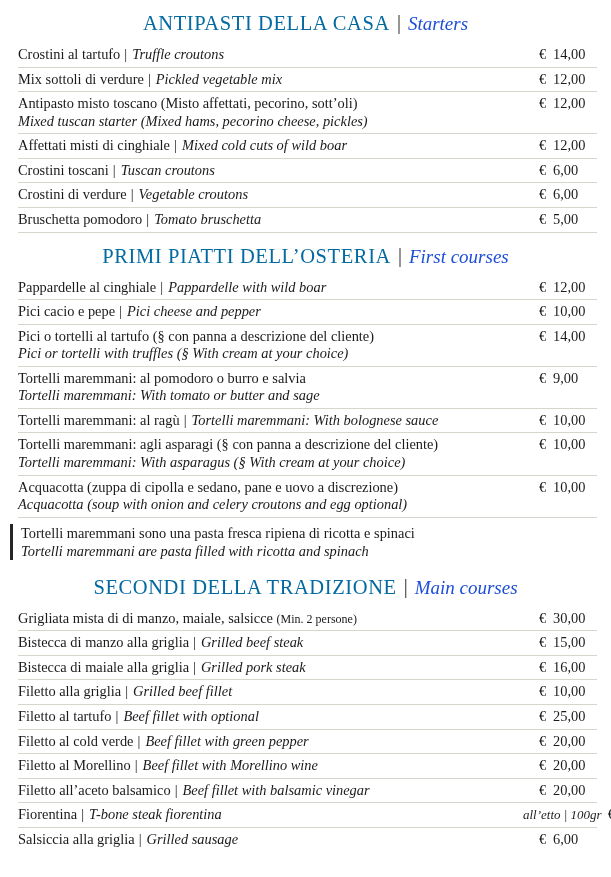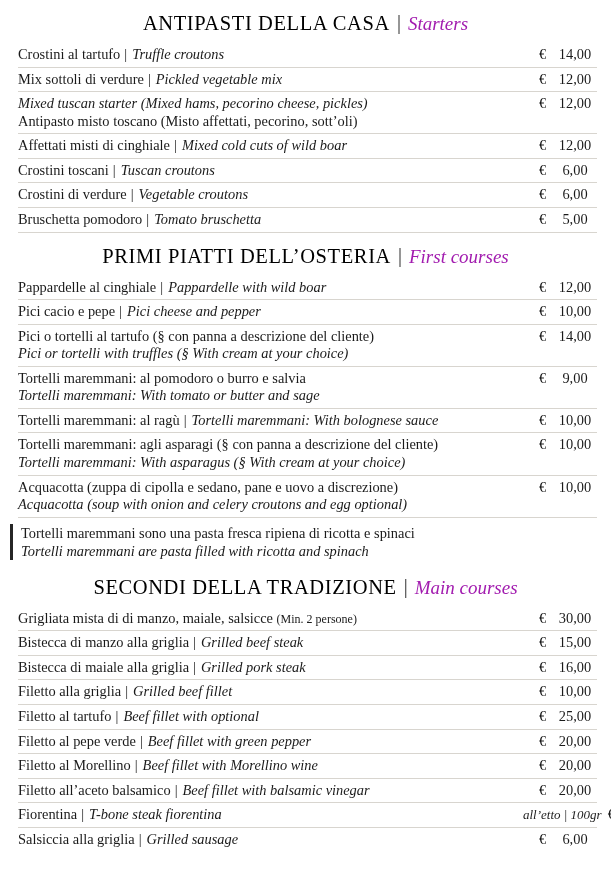--- a/index.html
+++ b/index.html
@@ -24,35 +24,35 @@
   }
   .section-head {
     text-align: center;
     padding: 12px 0 8px 0;
     white-space: nowrap;
   }
   .section-title {
     font-family: "Liberation Serif", serif;
     font-size: 20.5px;
     letter-spacing: 0.6px;
-    color: #000000;
+    color: #0369a1;
   }
   .section-sep {
     display: inline-block;
     padding: 0 7px;
     font-size: 20px;
     color: #303030;
     position: relative;
     top: -1px;
   }
   .section-sub {
     font-family: "Liberation Serif", serif;
     font-style: italic;
     font-size: 19px;
-    color: #a21caf;
+    color: #1d4ed8;
   }
   .items {
     padding: 0 14px 0 18px;
   }
   .item {
     display: flex;
     align-items: flex-start;
     justify-content: space-between;
     padding: 3px 0 3px 0;
     border-bottom: 1px solid #d8d5cf;
@@ -89,21 +89,21 @@
     padding-top: 0px;
   }
   .price .cur {
     display: inline-block;
     width: 14px;
     text-align: left;
   }
   .price .amt {
     display: inline-block;
     width: 44px;
-    text-align: center;
+    text-align: left;
   }
   .price-extra {
     font-size: 13px;
     font-style: italic;
     color: #222;
     padding-right: 6px;
   }
   .note-block {
     display: flex;
     align-items: stretch;
@@ -135,22 +135,22 @@
 
       <div class="item">
         <div class="item-texts">
           <div class="line"><span class="it">Mix sottoli di verdure</span><span class="pipe">|</span><span class="en">Pickled vegetable mix</span></div>
         </div>
         <div class="price"><span class="cur">€</span><span class="amt">12,00</span></div>
       </div>
 
       <div class="item">
         <div class="item-texts">
+          <div class="line"><span class="it">Antipasto misto toscano (Misto affettati, pecorino, sott’oli)</span></div>
           <div class="line"><span class="en">Mixed tuscan starter (Mixed hams, pecorino cheese, pickles)</span></div>
-          <div class="line"><span class="it">Antipasto misto toscano (Misto affettati, pecorino, sott’oli)</span></div>
         </div>
         <div class="price"><span class="cur">€</span><span class="amt">12,00</span></div>
       </div>
 
       <div class="item">
         <div class="item-texts">
           <div class="line"><span class="it">Affettati misti di cinghiale</span><span class="pipe">|</span><span class="en">Mixed cold cuts of wild boar</span></div>
         </div>
         <div class="price"><span class="cur">€</span><span class="amt">12,00</span></div>
       </div>
@@ -285,21 +285,21 @@
 
       <div class="item">
         <div class="item-texts">
           <div class="line"><span class="it">Filetto al tartufo</span><span class="pipe">|</span><span class="en">Beef fillet with optional</span></div>
         </div>
         <div class="price"><span class="cur">€</span><span class="amt">25,00</span></div>
       </div>
 
       <div class="item">
         <div class="item-texts">
-          <div class="line"><span class="it">Filetto al pepe verde</span><span class="pipe">|</span><span class="en">Beef fillet with green pepper</span></div>
+          <div class="line"><span class="it">Filetto al cold verde</span><span class="pipe">|</span><span class="en">Beef fillet with green pepper</span></div>
         </div>
         <div class="price"><span class="cur">€</span><span class="amt">20,00</span></div>
       </div>
 
       <div class="item">
         <div class="item-texts">
           <div class="line"><span class="it">Filetto al Morellino</span><span class="pipe">|</span><span class="en">Beef fillet with Morellino wine</span></div>
         </div>
         <div class="price"><span class="cur">€</span><span class="amt">20,00</span></div>
       </div>

